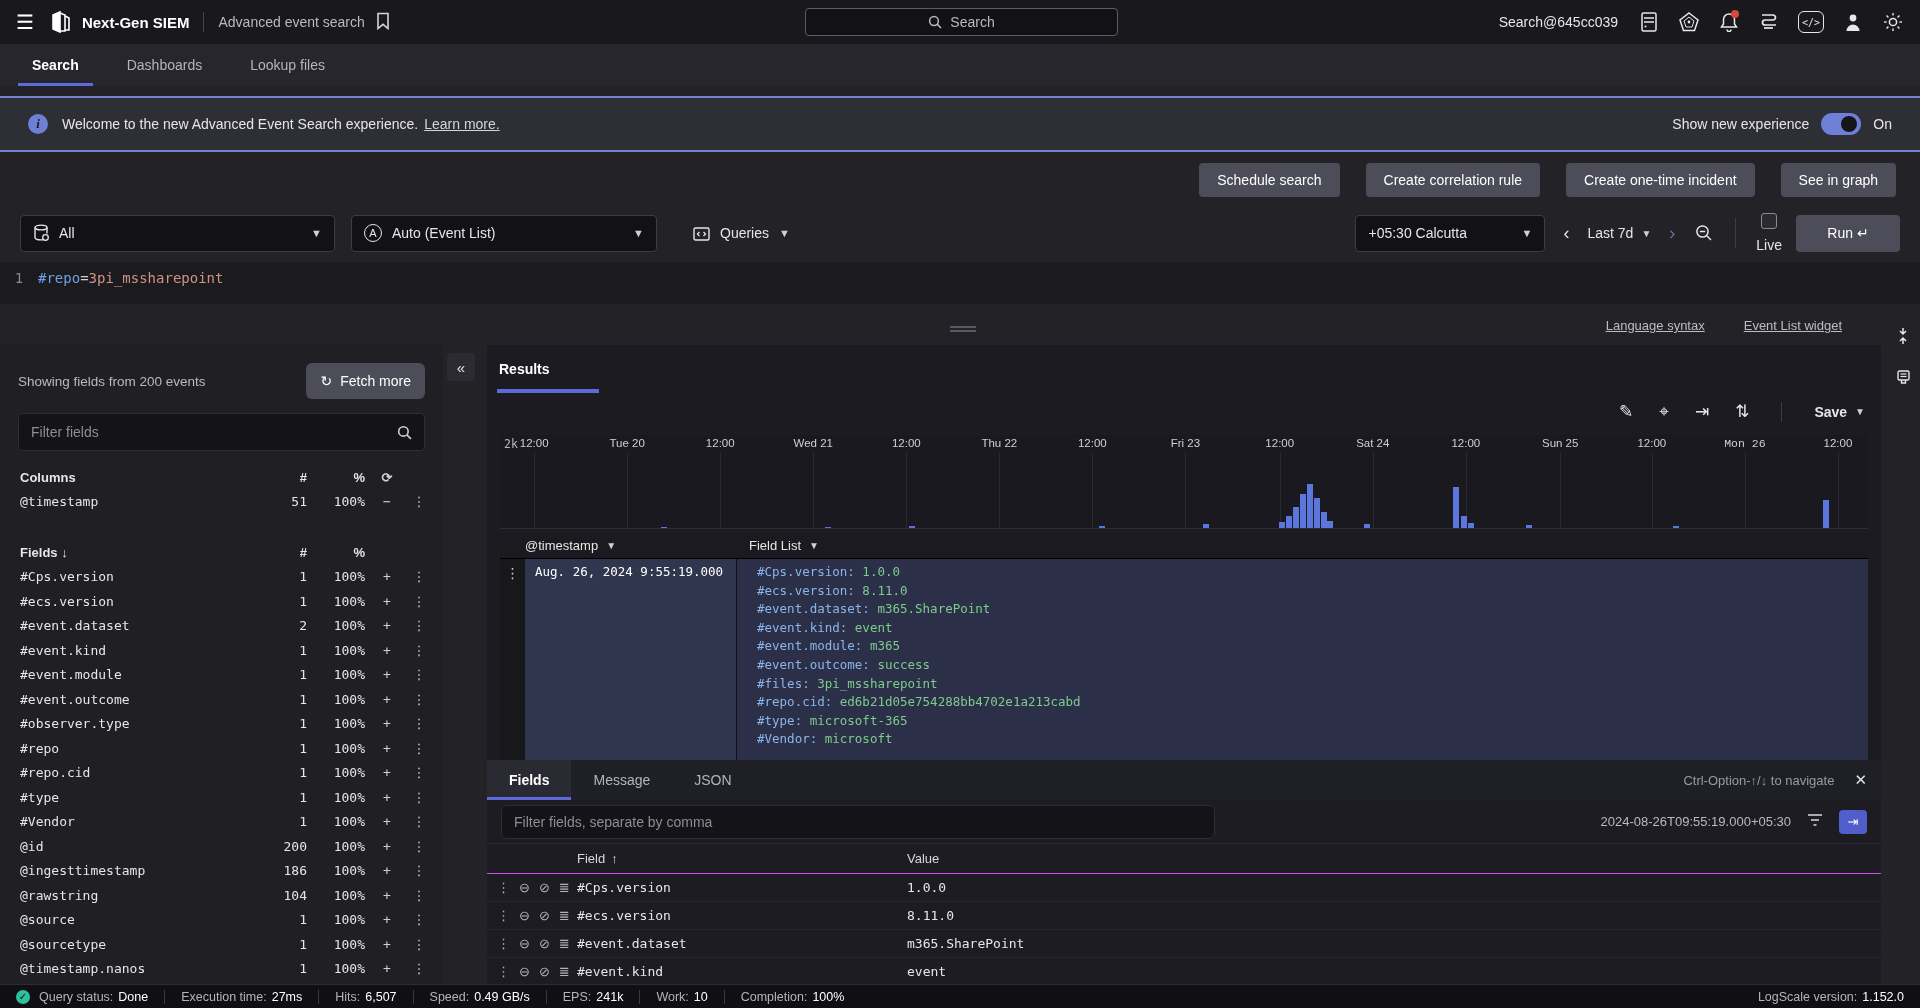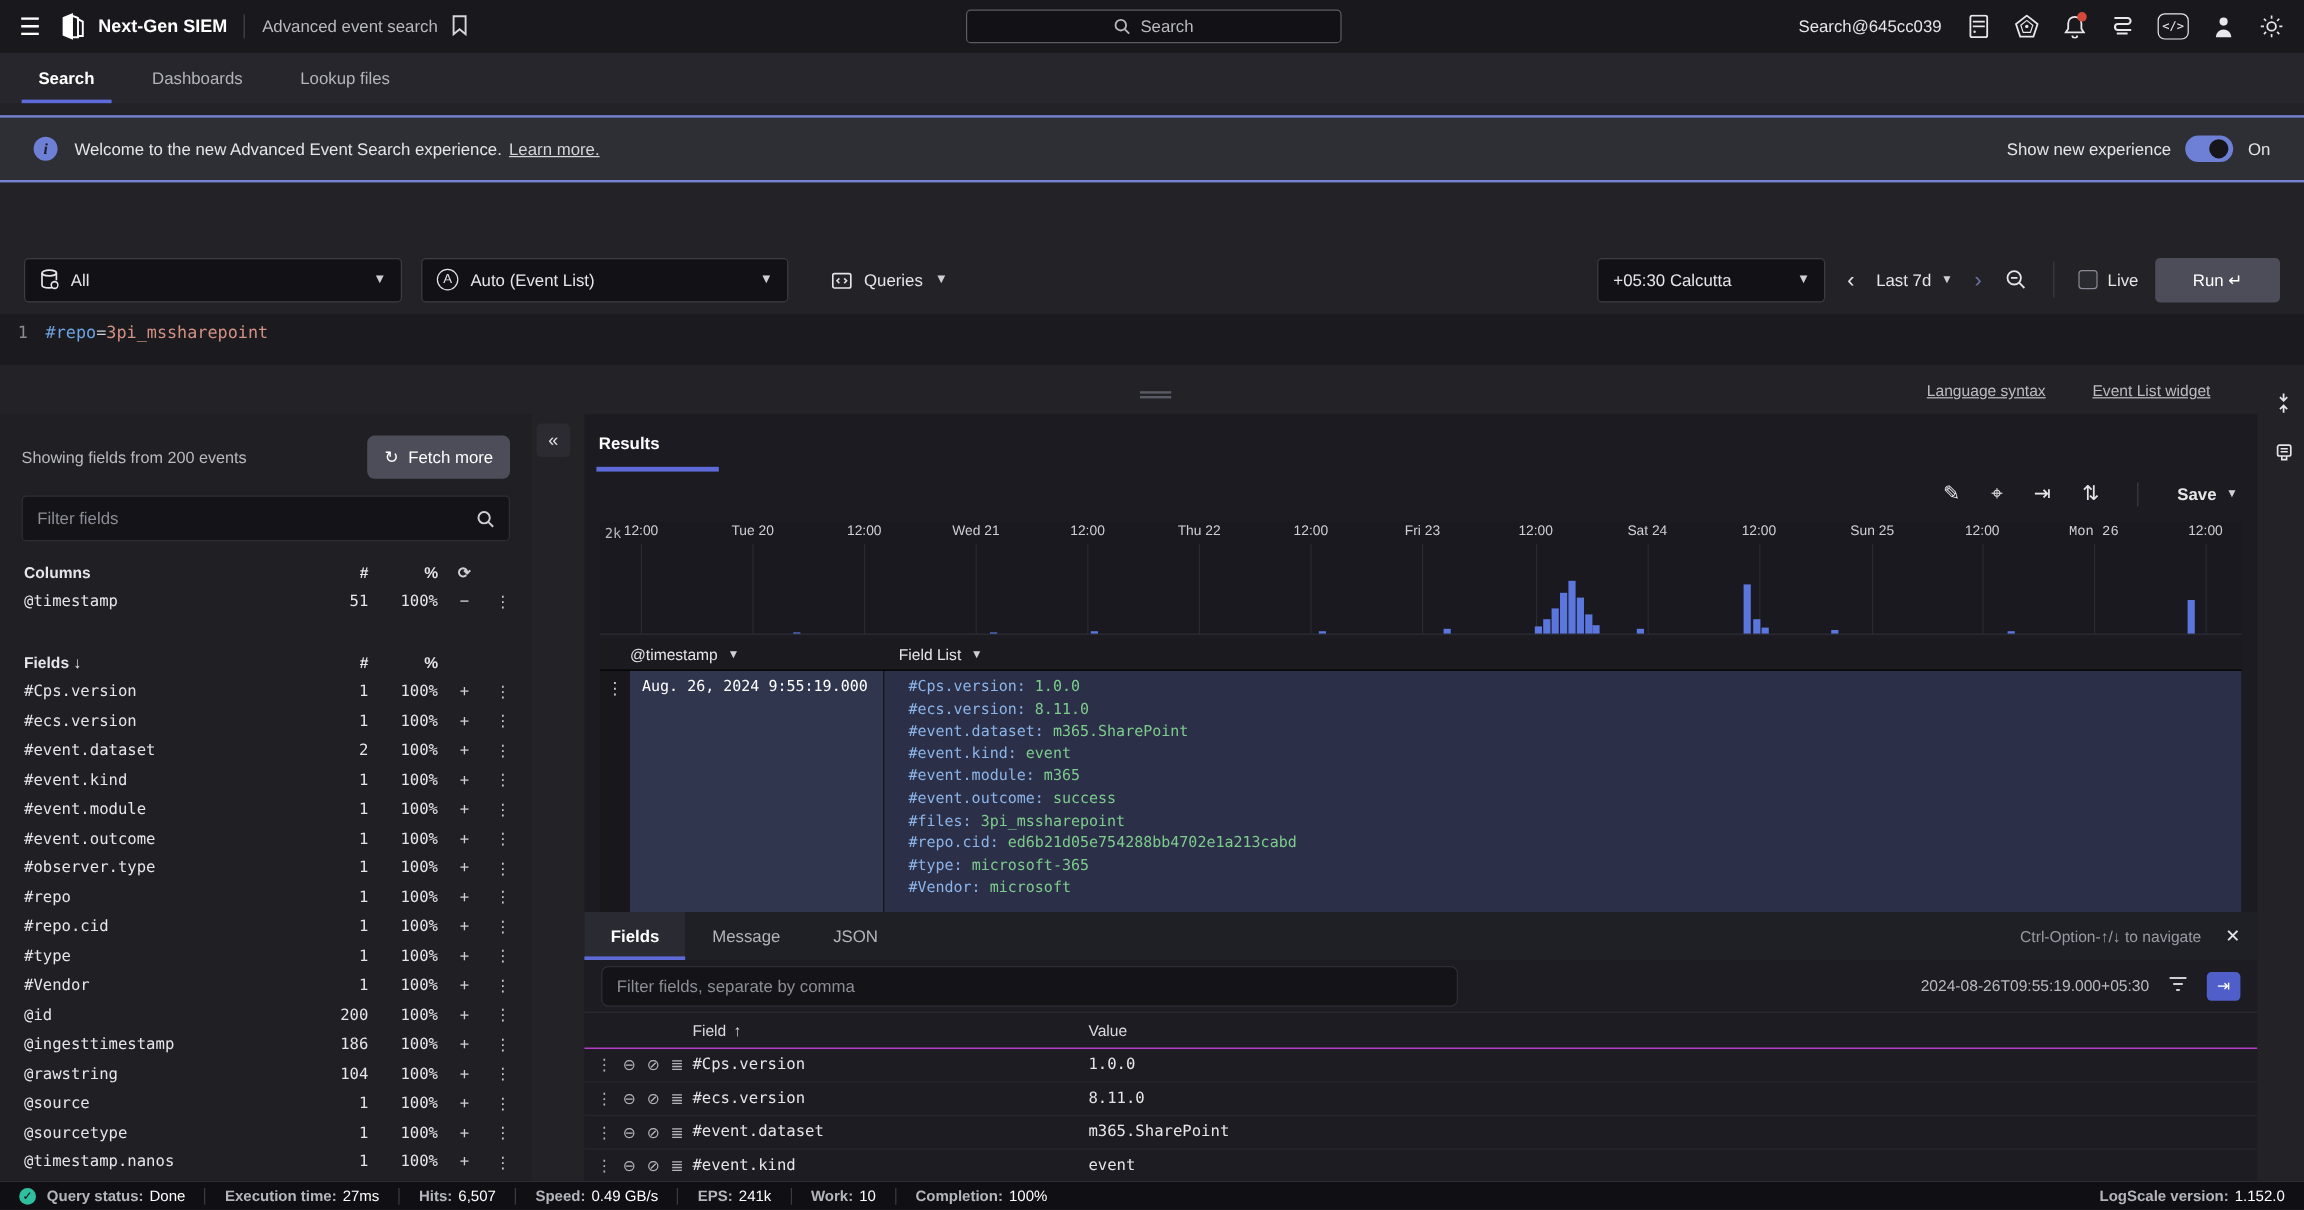--- a/index.html
+++ b/index.html
@@ -64,21 +64,21 @@
   .dd-view { width:306px; margin-right:24px; }
   .dd-queries { border:none; background:transparent; }
   .circleA { width:18px; height:18px; border:1.5px solid #e6e6e9; border-radius:50%; font-size:11px;
              display:inline-flex; align-items:center; justify-content:center; }
   .controls-right { margin-left:auto; display:flex; align-items:center; gap:14px; }
   .dd-tz { width:190px; }
   .chev-nav { color:#e6e6e9; font-size:18px; cursor:pointer; padding:0 4px; }
   .chev-nav.dim { color:#6c74a8; }
   .range-label { display:flex; align-items:center; gap:8px; cursor:pointer; }
   .v-div { width:1px; height:30px; background:#3c3c46; margin:0 6px; }
-  .live-box { display:flex; align-items:center; gap:8px; cursor:pointer; }
+  .live-box { display:flex; align-items:center; gap:8px; cursor:pointer;flex-direction:column; }
   .checkbox { width:16px; height:16px; border:1px solid #8a8a94; border-radius:3px; background:#2a2a31; }
   .run-btn { background:#4c4d58; color:#fff; border:none; border-radius:4px; height:37px; width:104px;
              font-size:14px; font-family:inherit; cursor:pointer; }
 
   
   .editor { position:absolute; top:262px; left:0; width:1920px; height:42px; background:#1a1a1f;
             display:flex; align-items:flex-start; padding:8px 0; }
   .editor .ln { width:38px; text-align:center; color:#8a8a92; font-size:14px; }
   .tok-field { color:#6ea1e0; } .tok-op { color:#cfcfd4; } .tok-val { color:#d29183; }
   .links-row { position:absolute; top:318px; right:78px; display:flex; gap:39px; }
@@ -167,21 +167,21 @@
   
   .right-gutter { position:absolute; right:4px; top:0; width:26px; display:flex; flex-direction:column;
                   align-items:center; gap:22px; padding-top:2px; color:#e6e6e9; }
   .right-gutter span { cursor:pointer; font-size:14px; }
 
   
   .statusbar { position:absolute; left:0; top:984px; width:1920px; height:24px; background:#101014;
                border-top:1px solid #2c2c34; display:flex; align-items:center; font-size:12.5px; }
   .st-item { display:flex; align-items:center; gap:5px; padding:0 16px; height:14px; border-right:1px solid #3a3a42; }
   .st-item:last-of-type { border-right:none; }
-  .st-label { color:#b4b4bc;font-weight:bold; } .st-value { color:#fff; }
+  .st-label { color:#b4b4bc; } .st-value { color:#fff; }
   .ok-circle { width:14px; height:14px; border-radius:50%; background:#2fbf9f; color:#0c0c0f; font-size:10px;
                display:inline-flex; align-items:center; justify-content:center; margin-right:4px; }
   .st-version { margin-left:auto; padding-right:16px; display:flex; gap:5px; }
 </style>
 </head>
 <body>
 
 <div class="app">
 
   <header class="topbar">
@@ -277,20 +277,26 @@
     <span class="banner-link">Learn more.</span>
     <div class="banner-right">
       <span>Show new experience</span>
       <span class="toggle">
           <span class="knob"></span>
         </span>
       <span>On</span>
     </div>
   </div>
 
+  <div class="actions-row">
+    <button class="gbtn">Schedule search</button>
+    <button class="gbtn">Create correlation rule</button>
+    <button class="gbtn">Create one-time incident</button>
+    <button class="gbtn">See in graph</button>
+  </div>
 
   <div class="controls-row">
     <div class="dd dd-all">
       <svg width="16" height="18" viewBox="0 0 16 18">
           <ellipse cx="8" cy="3.5" rx="6" ry="2.4" fill="none" stroke="#e6e6e9" stroke-width="1.4"></ellipse>
           <path d="M2 3.5 v10 c0 1.4 2.7 2.4 6 2.4 1 0 2-.1 2.8-.3 M14 3.5 v6" fill="none" stroke="#e6e6e9" stroke-width="1.4"></path>
           <circle cx="12.5" cy="13.5" r="2.8" fill="none" stroke="#e6e6e9" stroke-width="1.3"></circle>
         </svg>
       <span>All</span>
       <span class="chev">▼</span>

